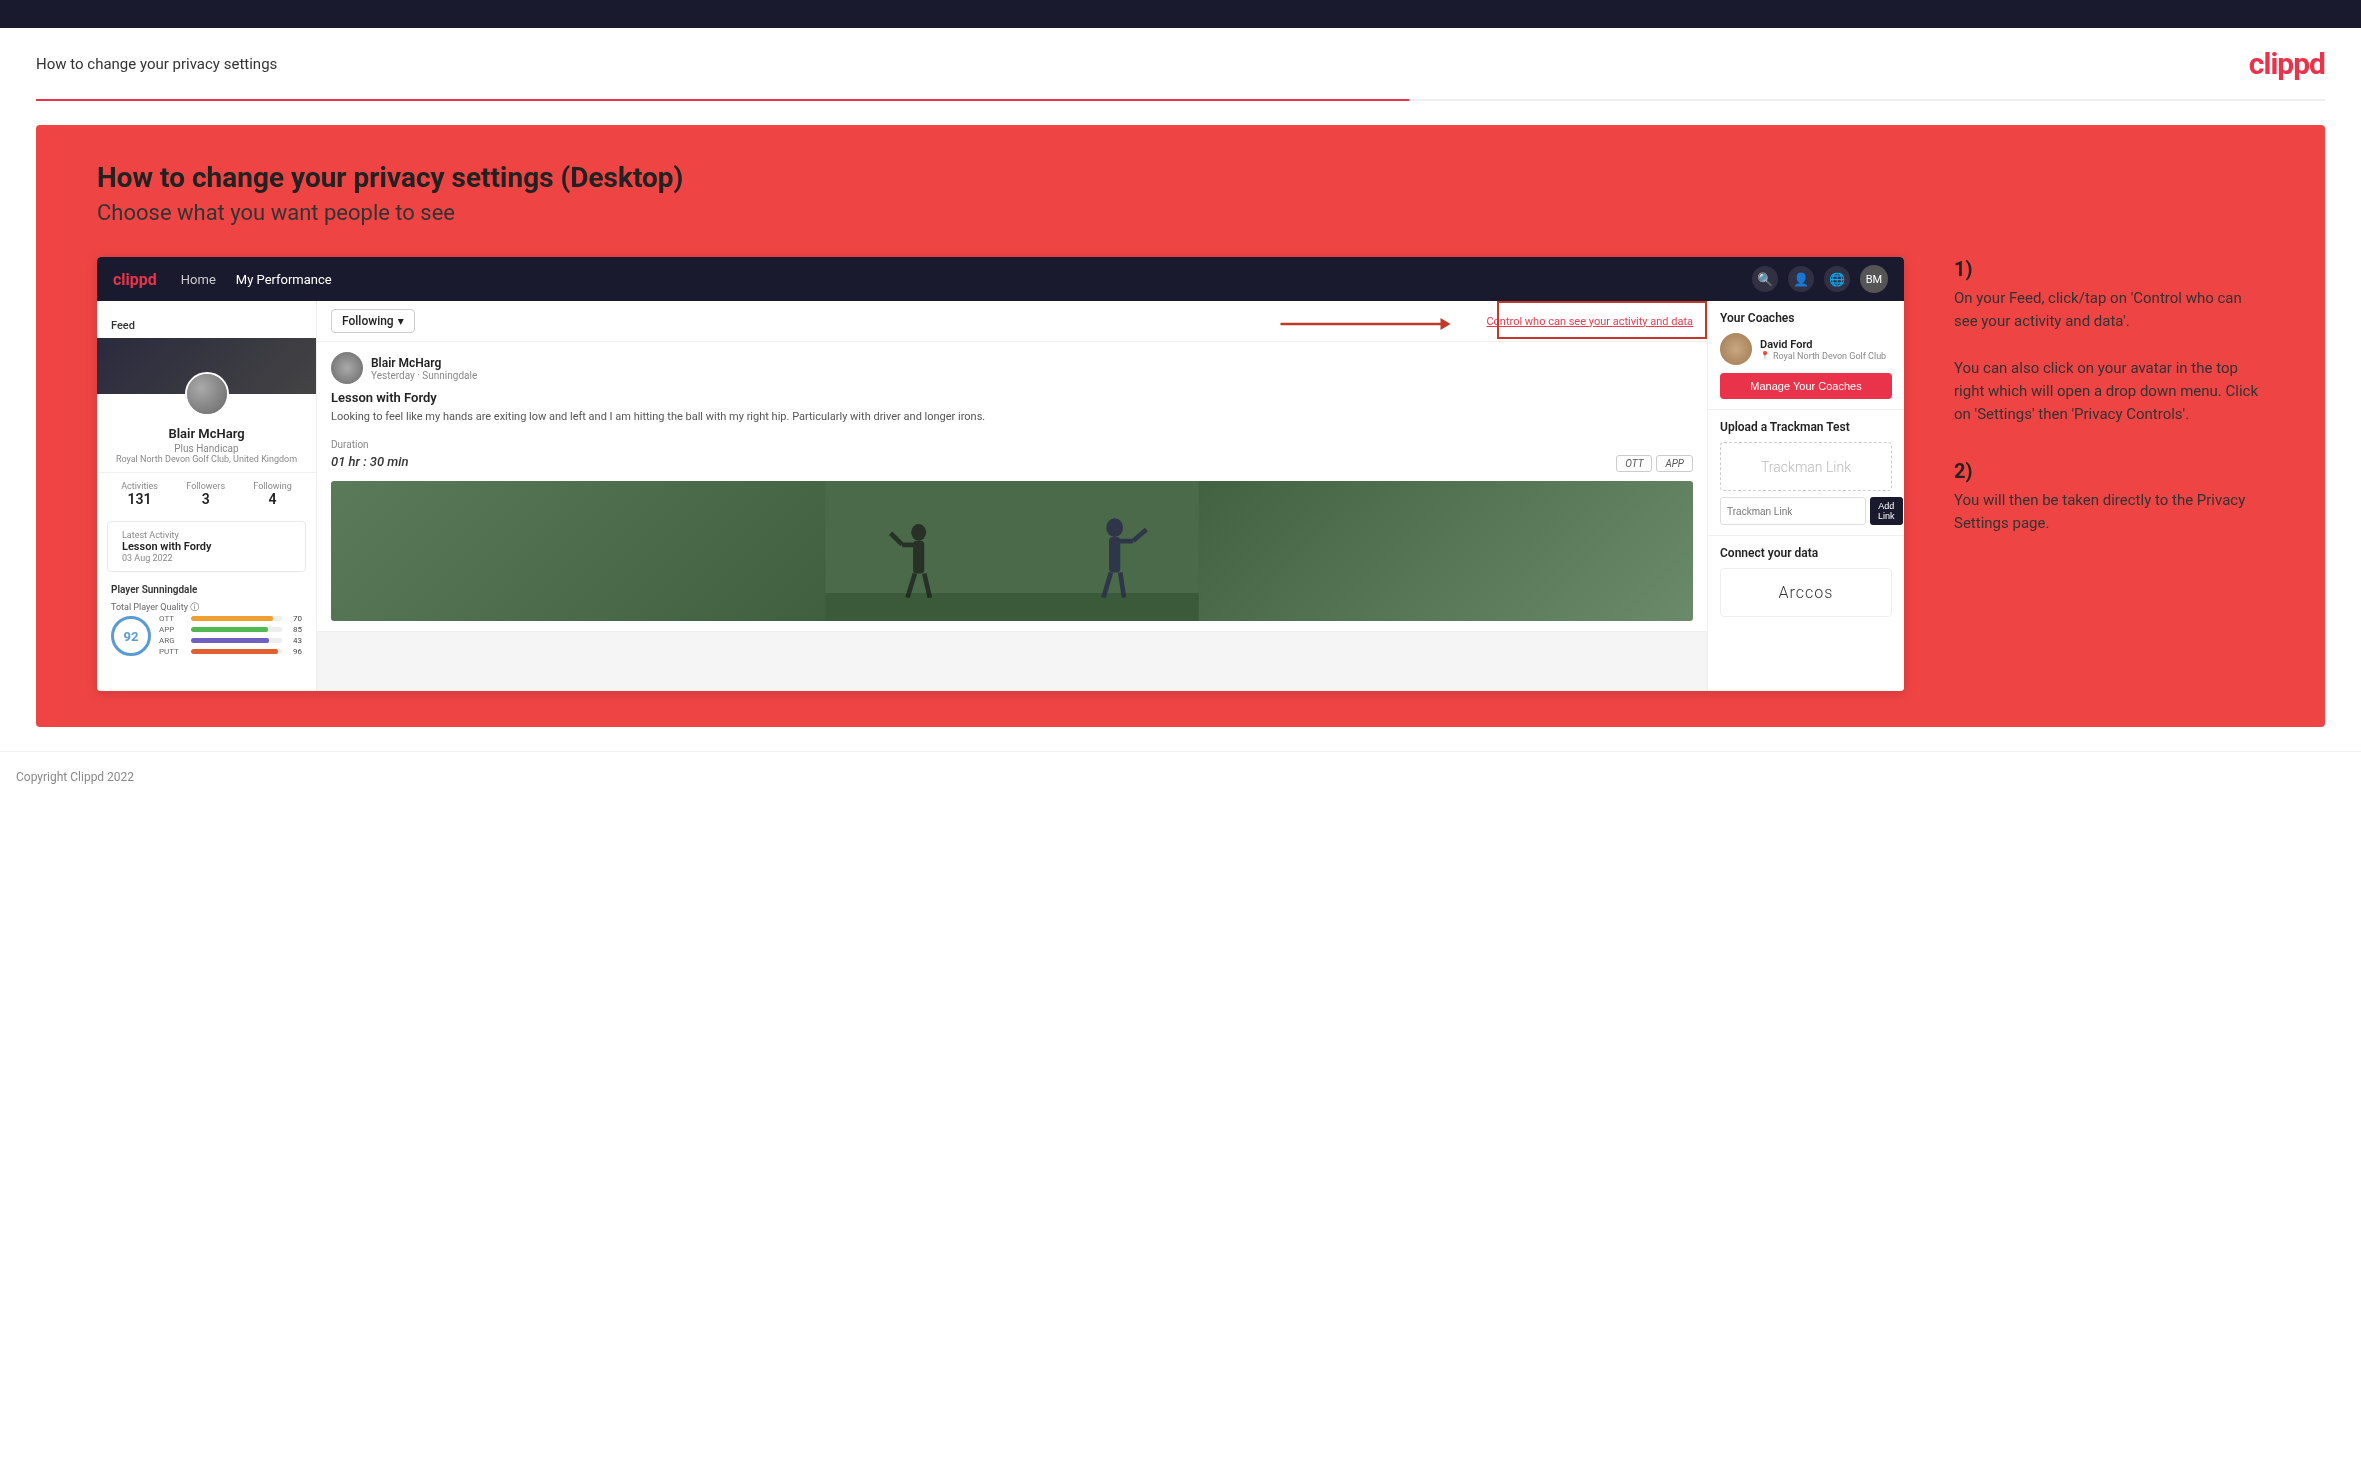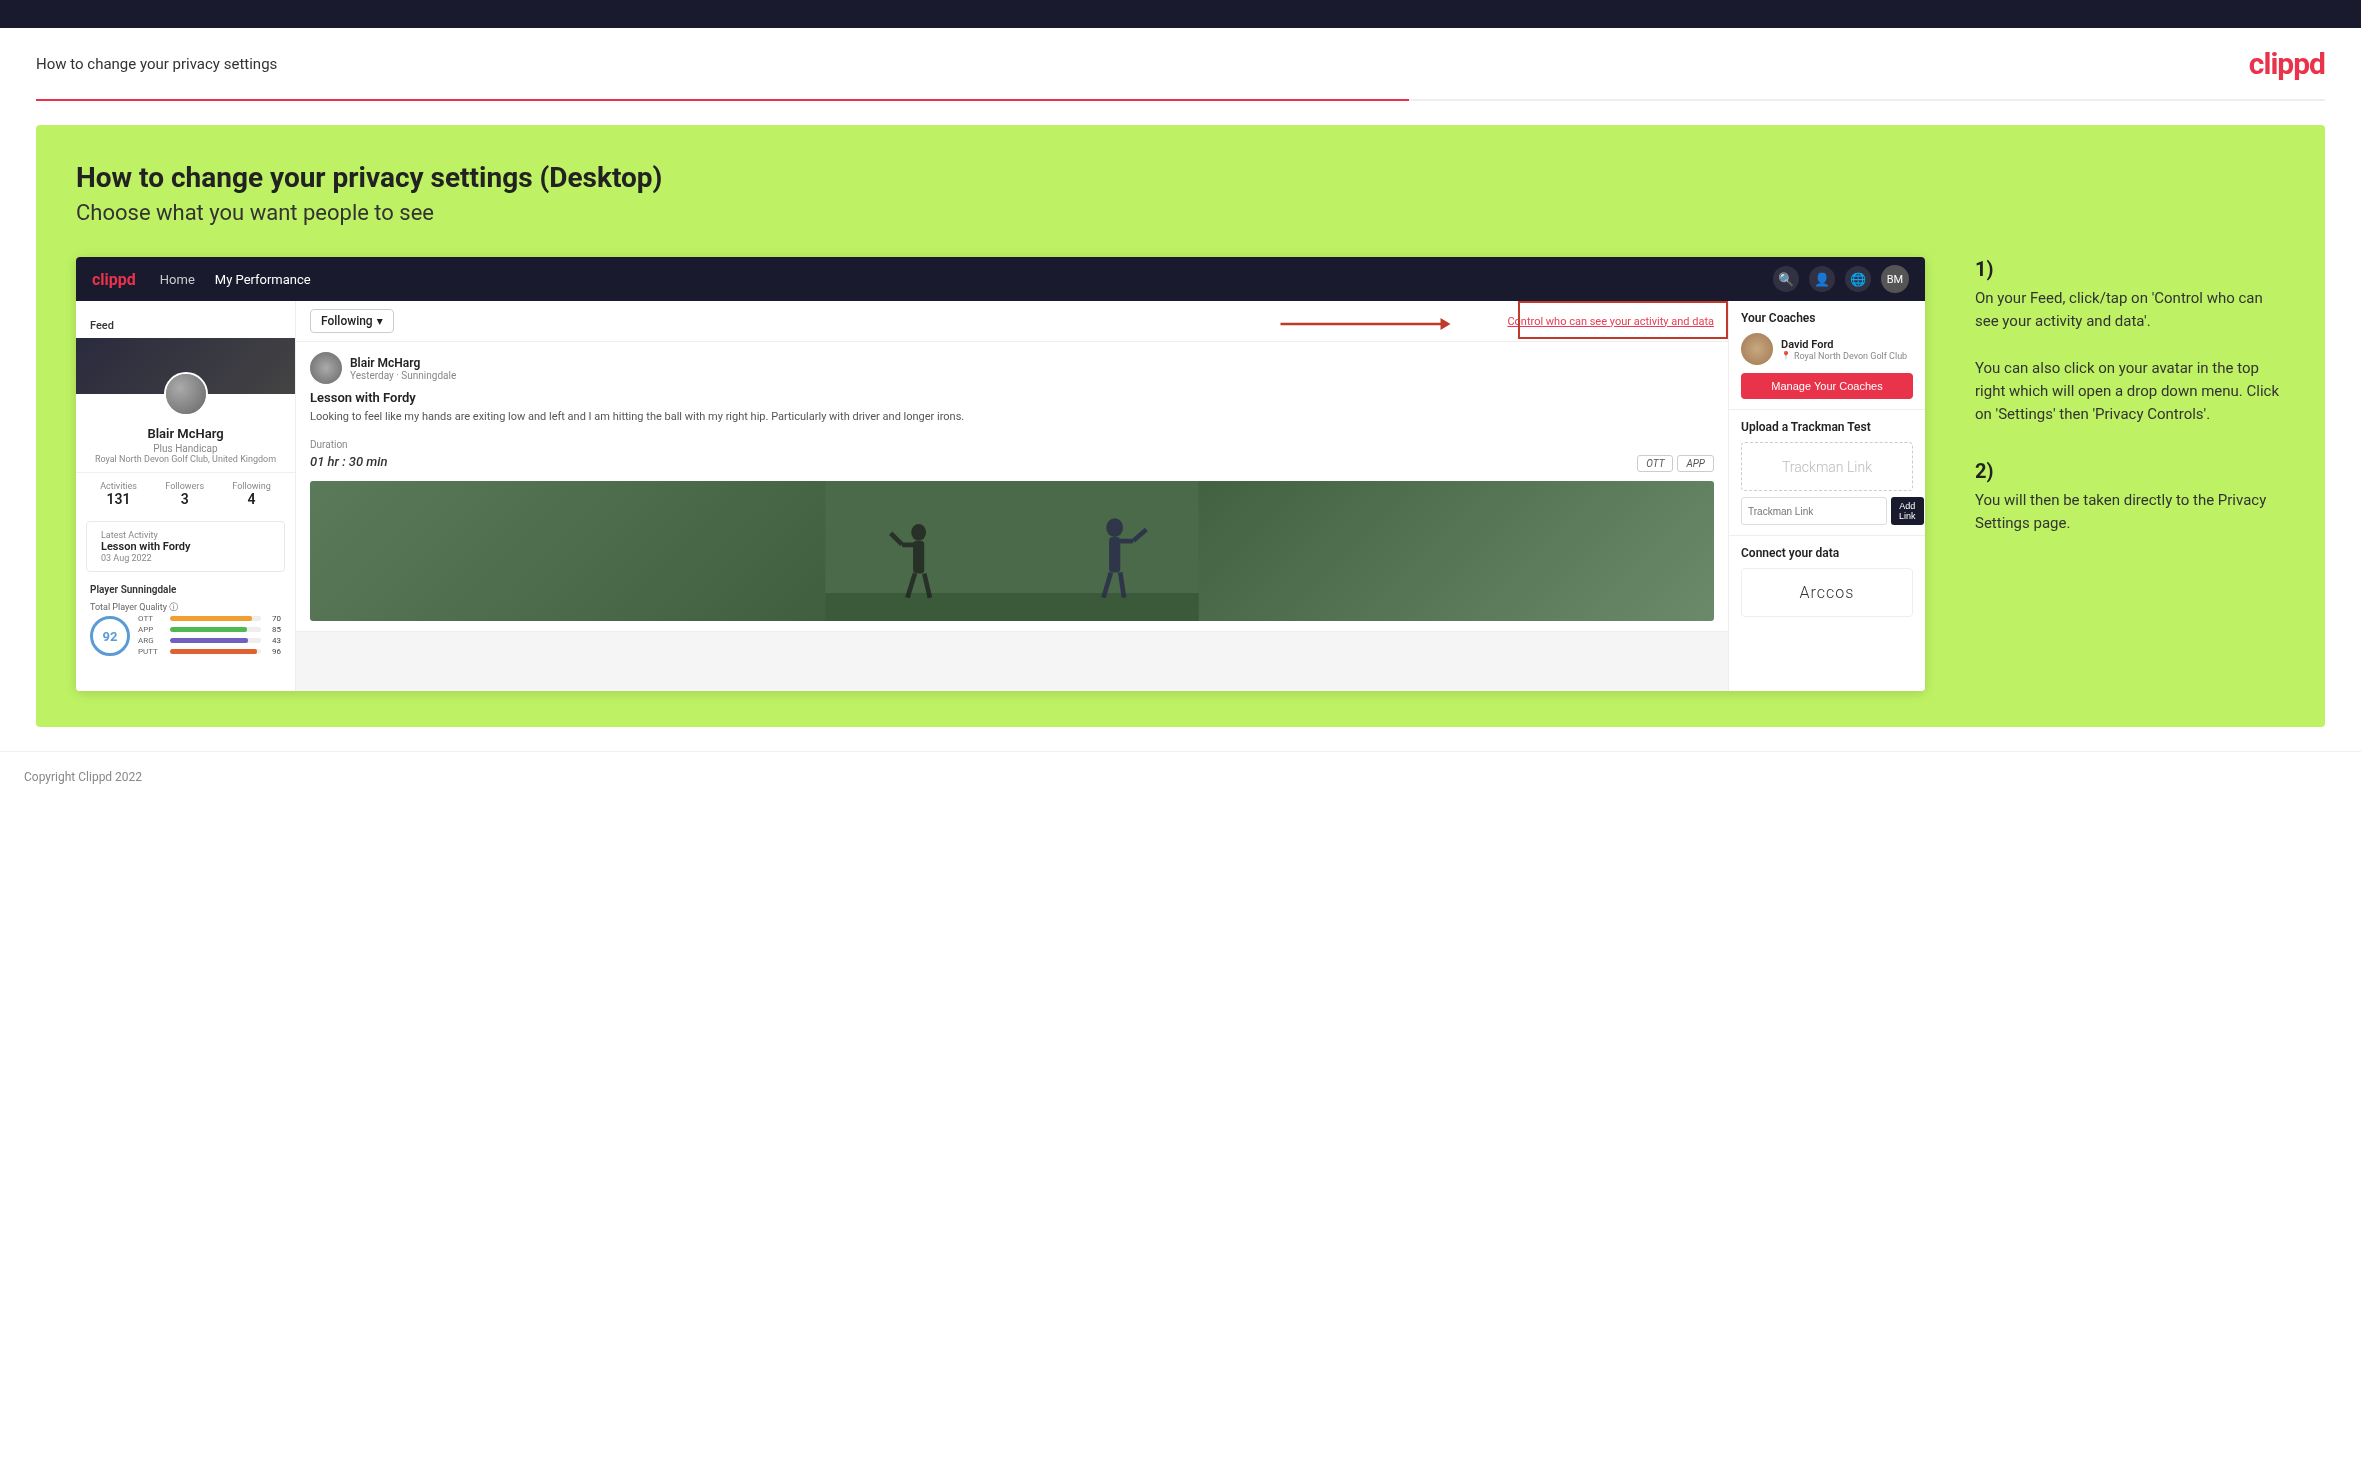--- a/index.html
+++ b/index.html
@@ -30,23 +30,23 @@
       letter-spacing: -1px;
     }
     .header-divider {
       height: 2px;
       background: linear-gradient(to right, #e8334a 60%, #eee 60%);
       margin: 0 36px;
     }
 
     
     .main-content {
-      background: #bef264;
+      background: #ef4444;
       margin: 24px 36px;
-      padding: 36px 40px;
+      padding: 36px 61px;
       border-radius: 4px;
     }
 
     .page-heading {
       font-size: 28px;
       font-weight: 700;
       color: #222;
       margin-bottom: 6px;
     }
     .page-subheading {
@@ -525,21 +525,21 @@
       margin-bottom: 6px;
     }
     .instruction-text {
       font-size: 15px;
       color: #333;
       line-height: 1.55;
     }
 
     
     .footer {
-      padding: 18px 24px;
+      padding: 18px 16px;
       font-size: 12px;
       color: #888;
       border-top: 1px solid #f0f0f0;
       margin-top: 6px;
     }
   </style>
 </head>
 <body>
 
 <div class="top-bar"></div>

